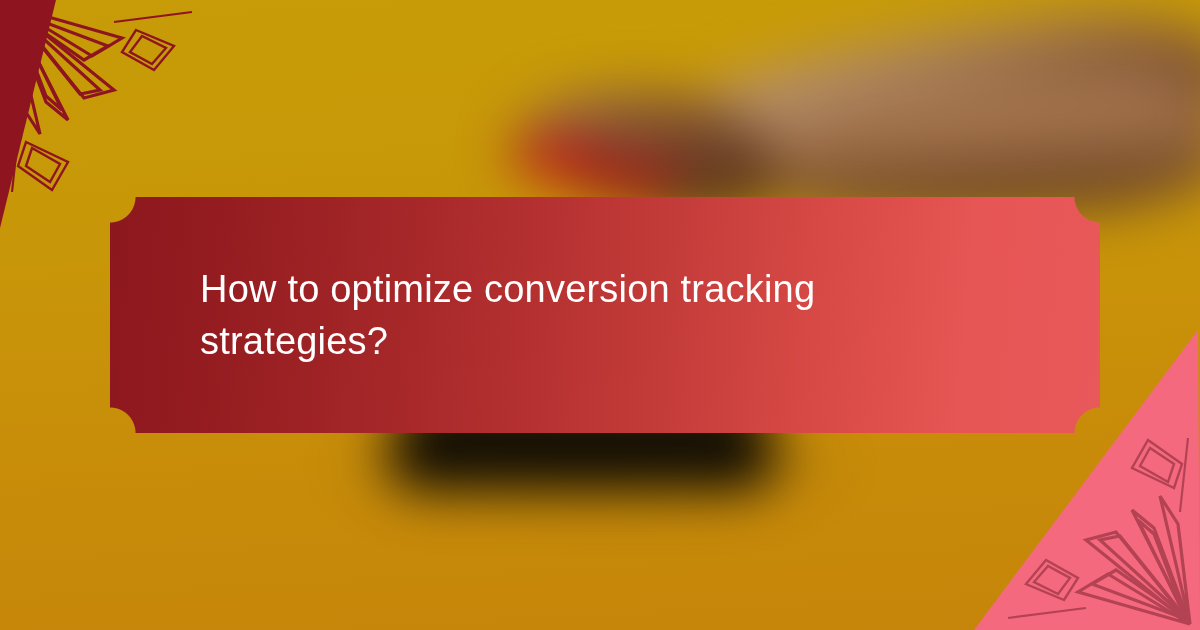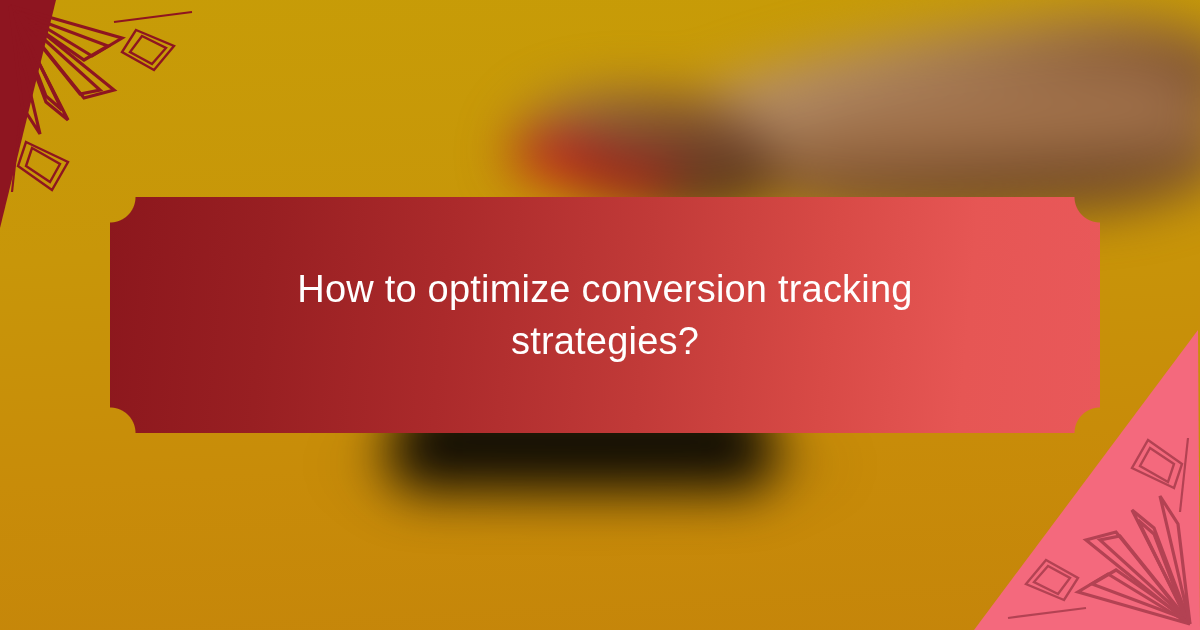--- a/index.html
+++ b/index.html
@@ -173,21 +173,20 @@
     display: flex;
     align-items: center;
     justify-content: center;
   }
 
   .banner-title {
     margin: 0;
     padding: 0 90px;
     width: 100%;
     box-sizing: border-box;
-    text-align: center;
     color: #ffffff;
     font-family: "Liberation Sans", sans-serif;
     font-size: 38px;
     font-weight: 400;
     line-height: 1.38;
     letter-spacing: 0.2px;
   }
 </style>
 </head>
 <body>

